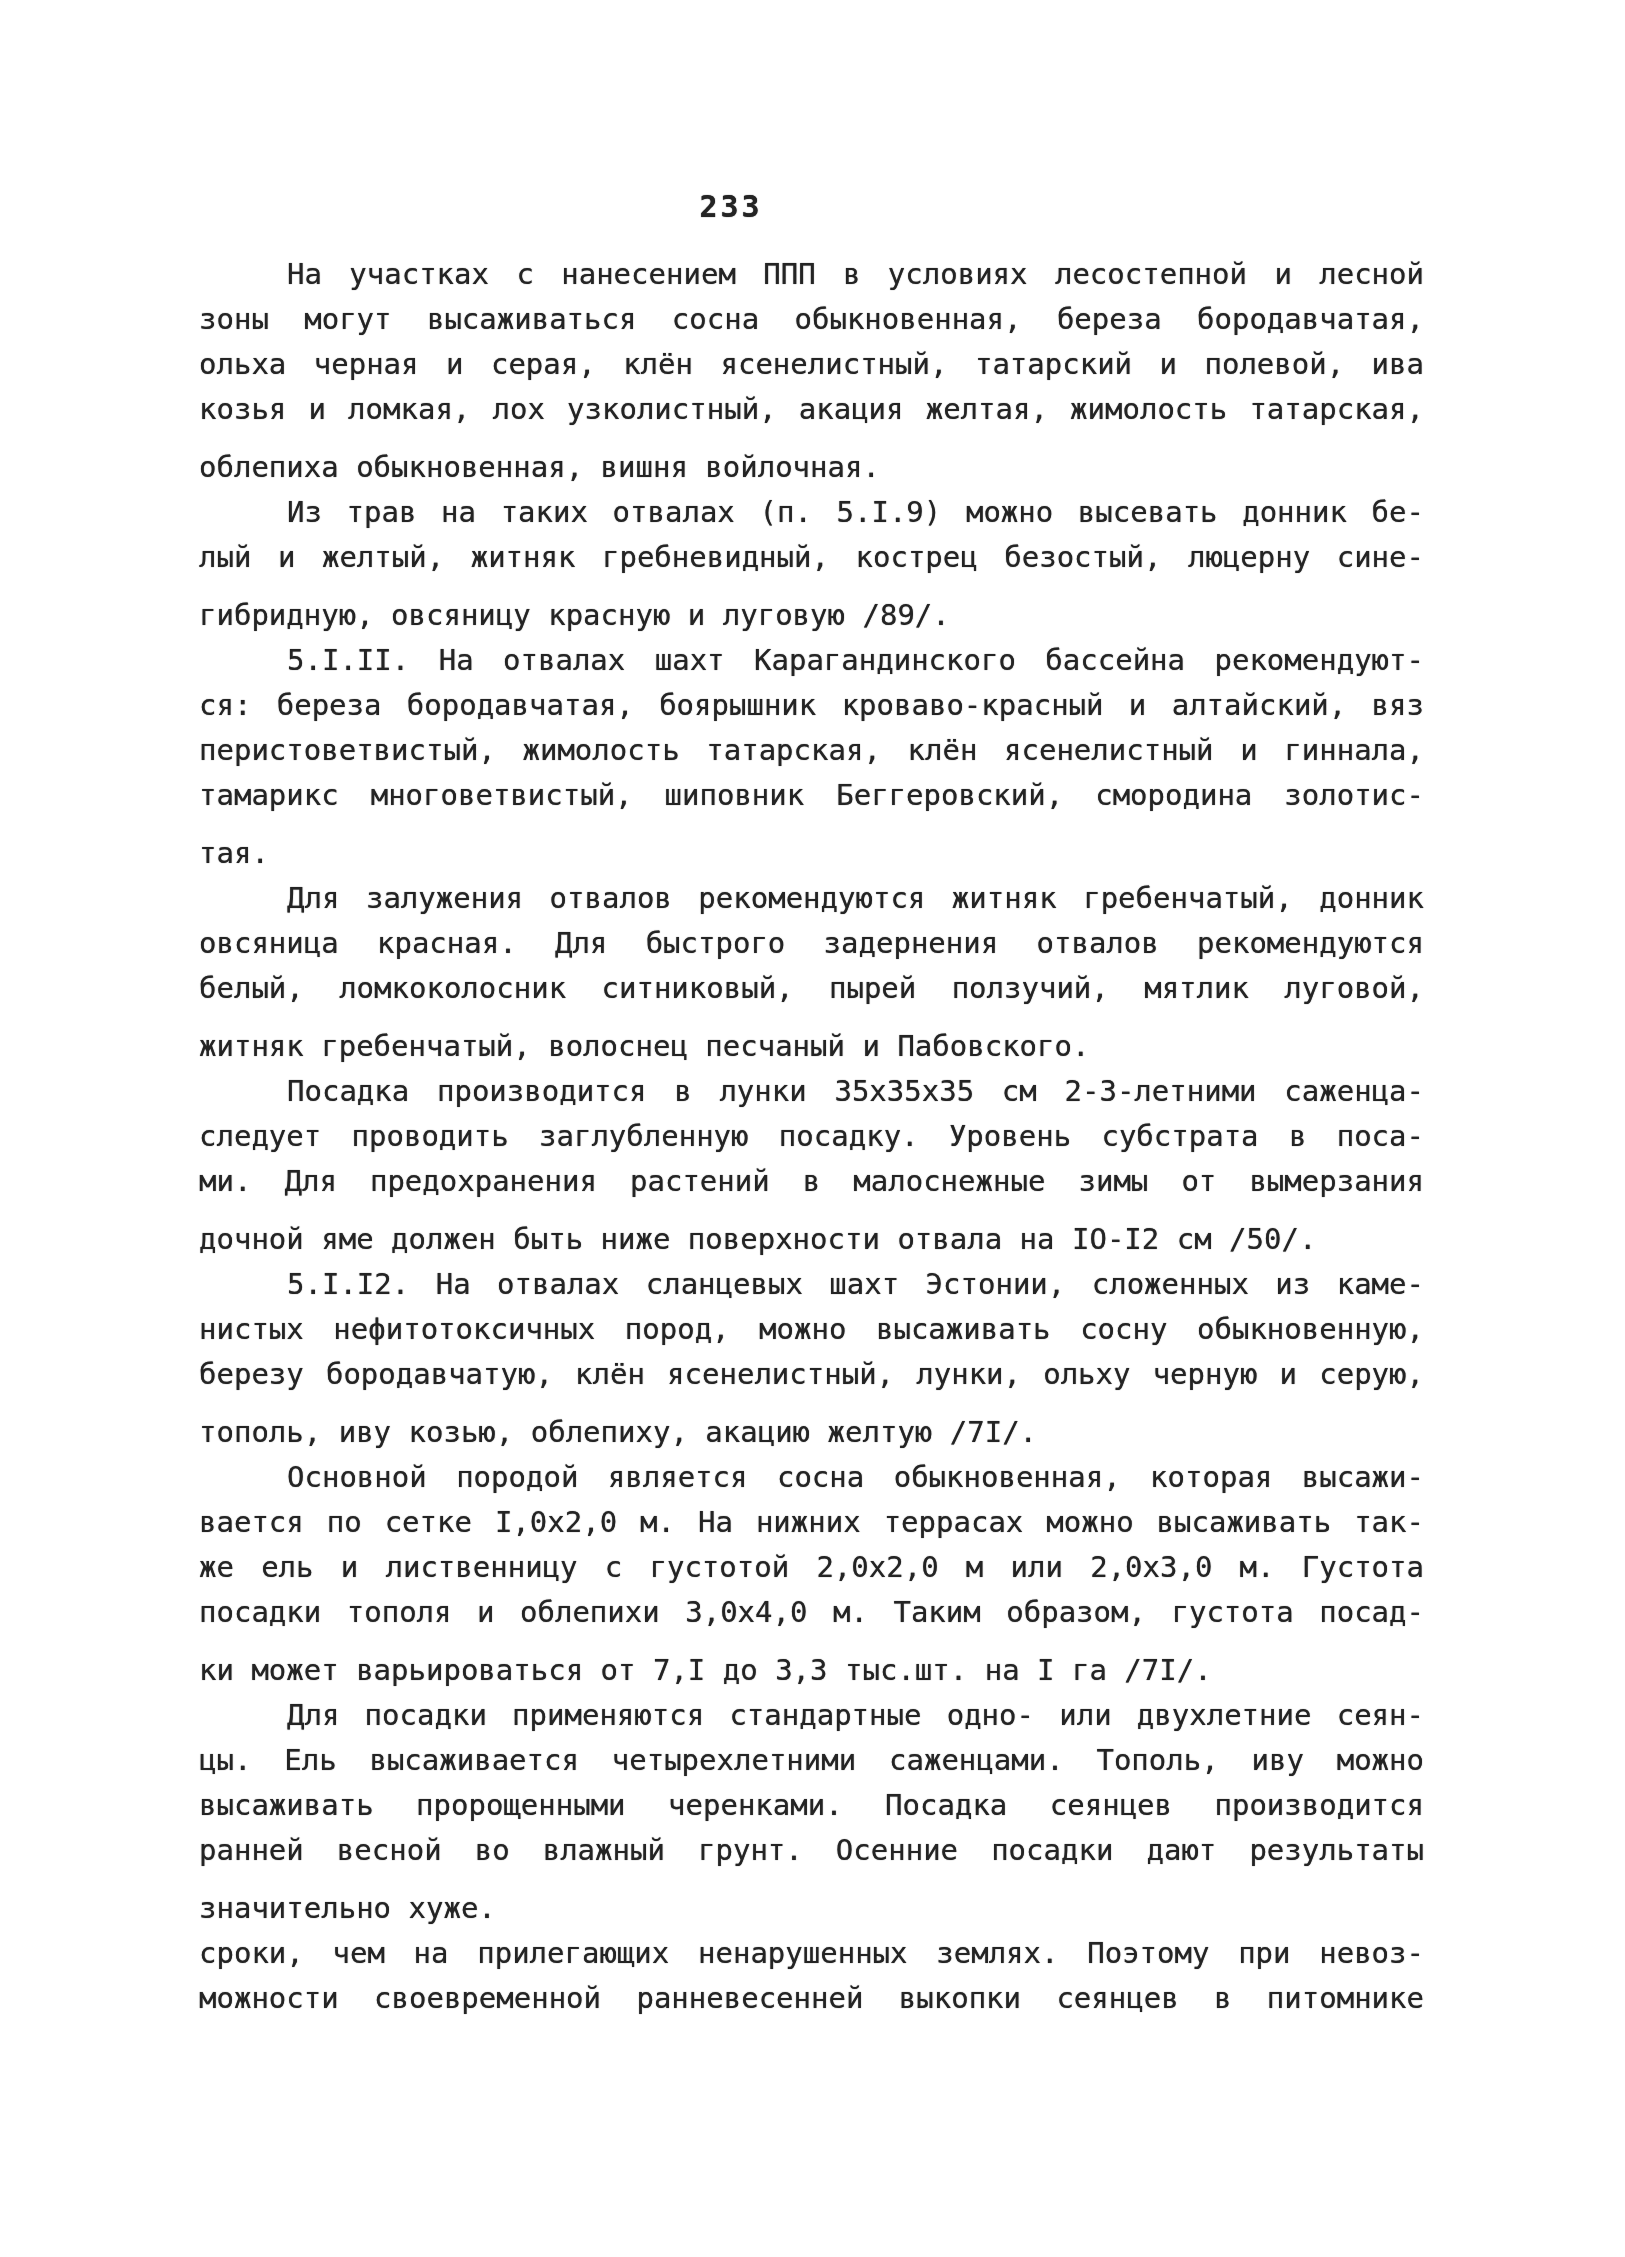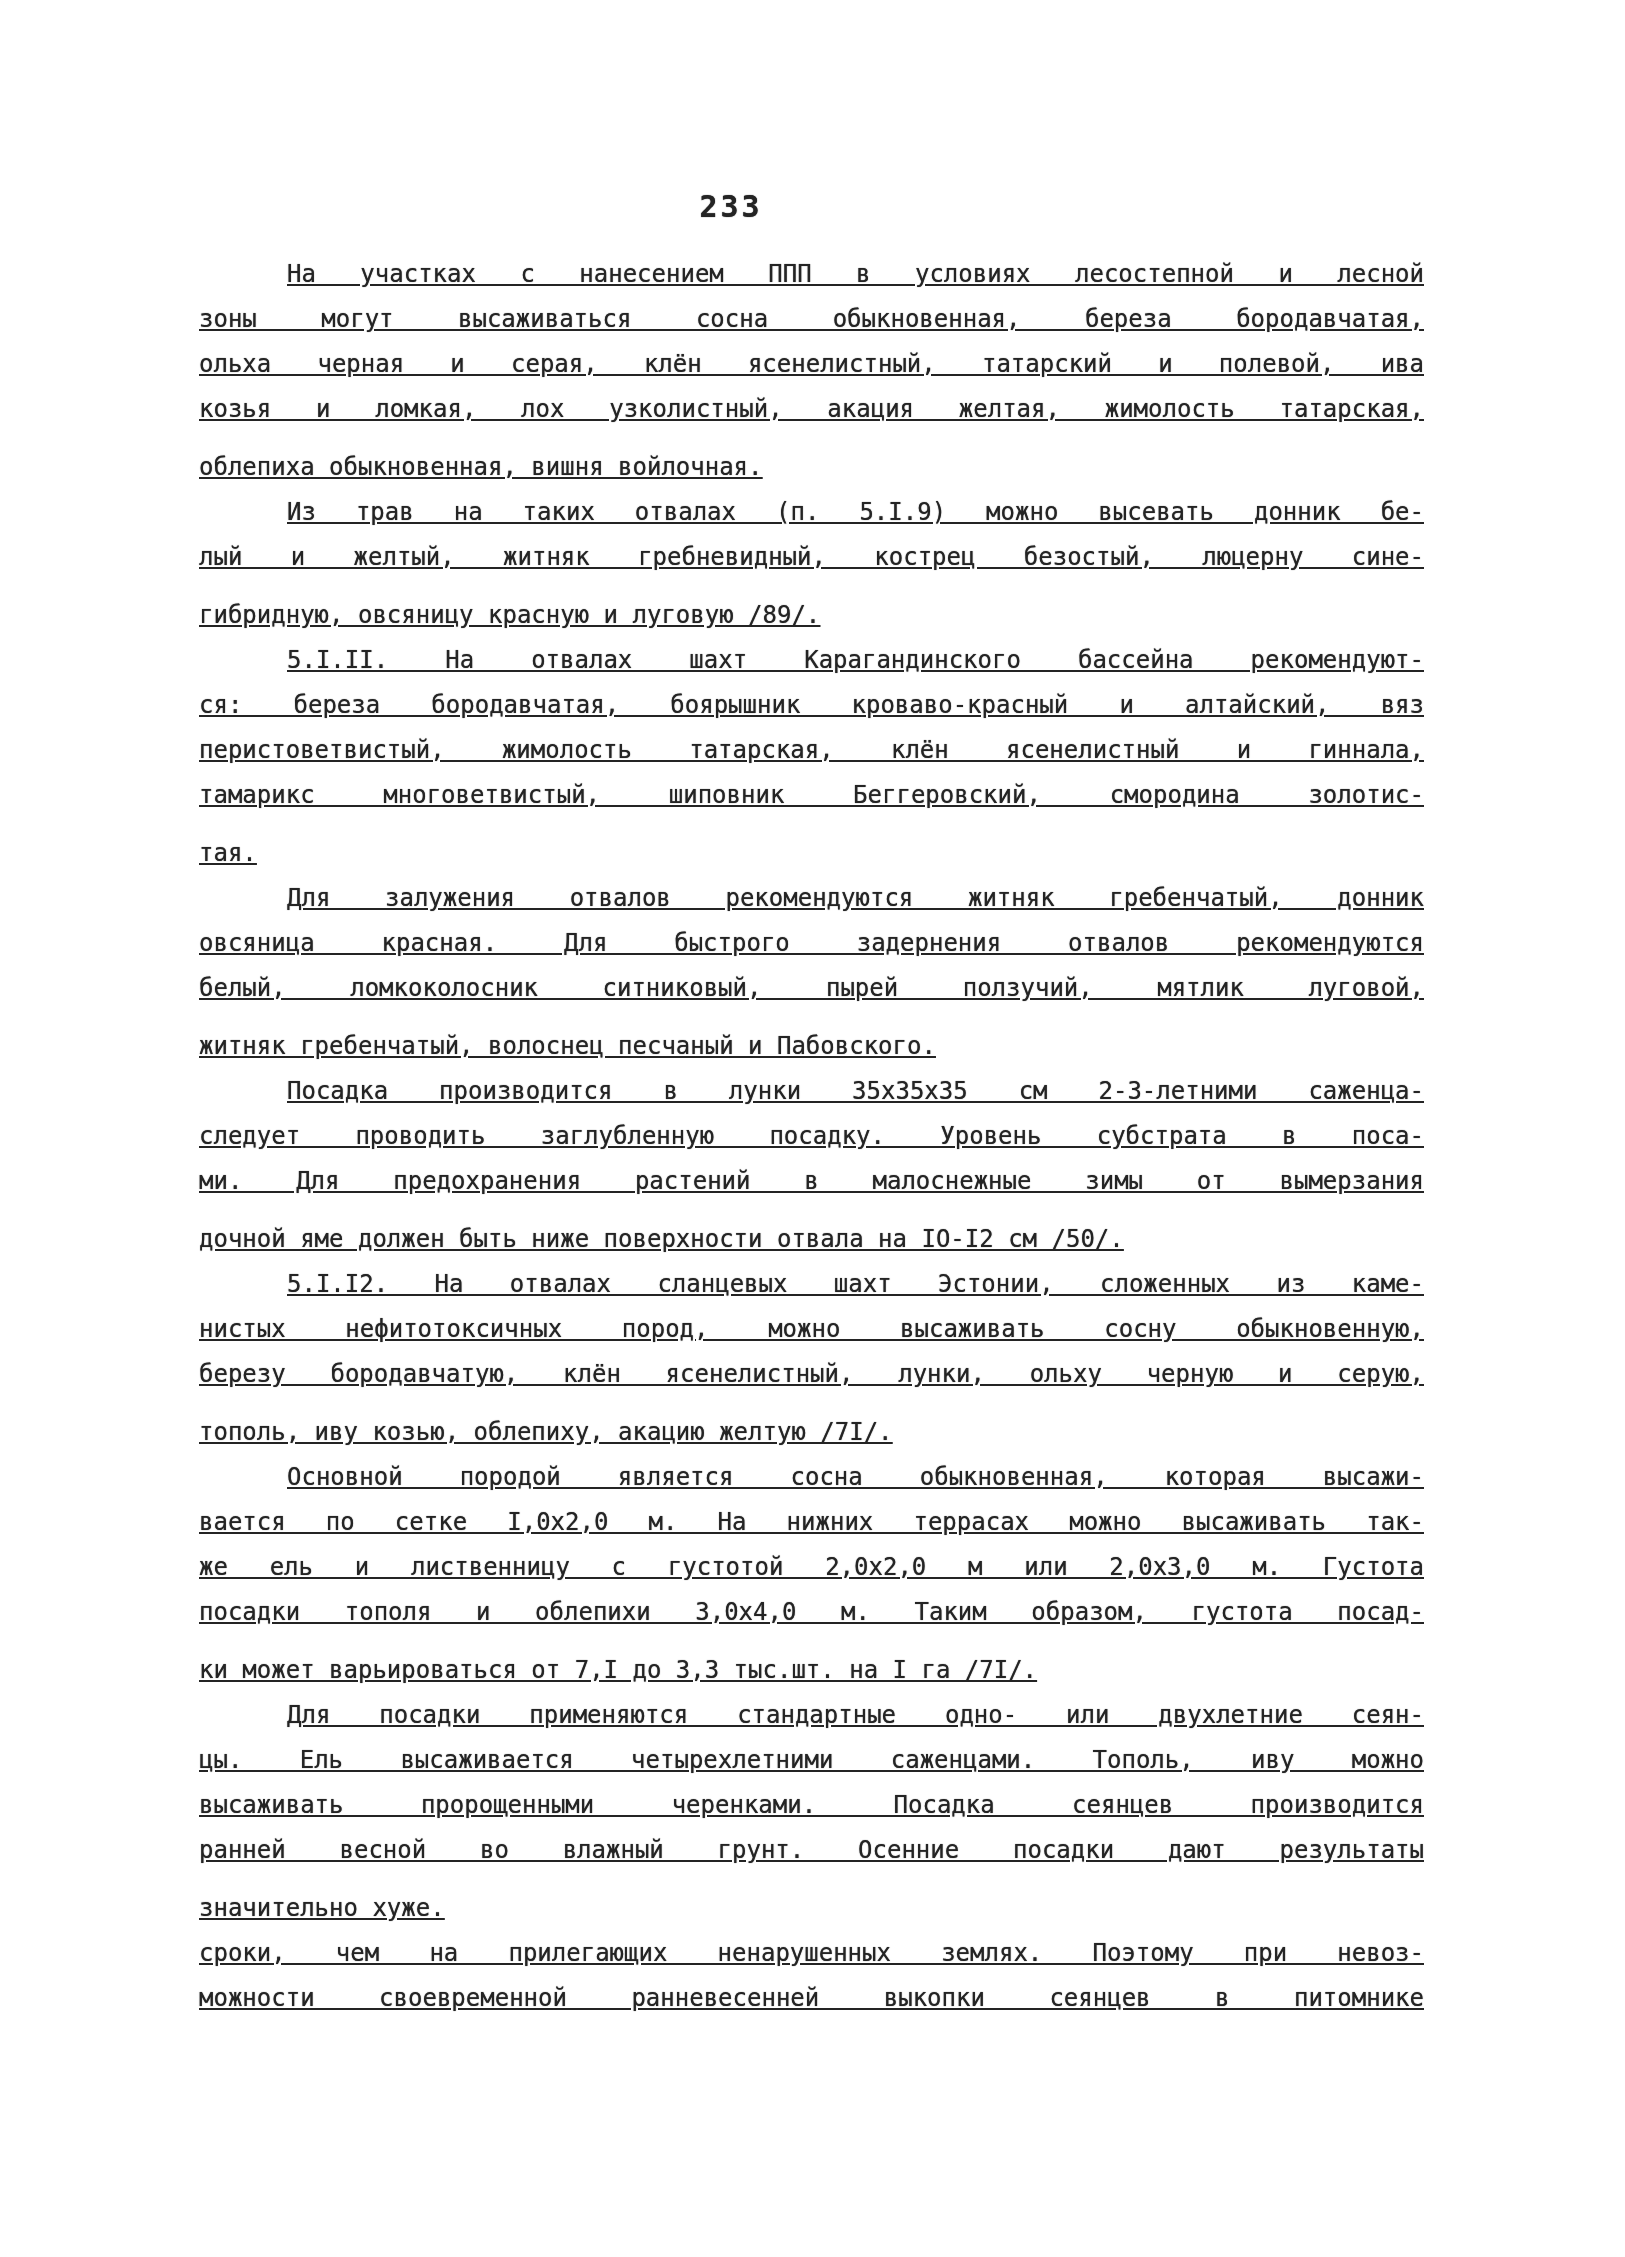--- a/index.html
+++ b/index.html
@@ -26,24 +26,23 @@
     letter-spacing: 2.9px;
     text-shadow: 0 0 1px rgba(10,10,10,0.85);
     margin-top: 36px;
   }
 
   .text-body {
     position: absolute;
     left: 199px;
     top: 252px;
     width: 1225px;
-    font-size: 24px;
+    font-size: 29px;
     line-height: 45px;
     text-shadow: 0 0 1px rgba(25,25,25,0.75);
-    text-decoration: underline;
   }
 
   .line {
     text-align: justify;
     text-align-last: justify;
   }
   .line.first { padding-left: 88px; }
   .line.last { text-align-last: left; margin-top: 13px; }
   .line.last.force-justify { text-align-last: justify; }
 </style>

